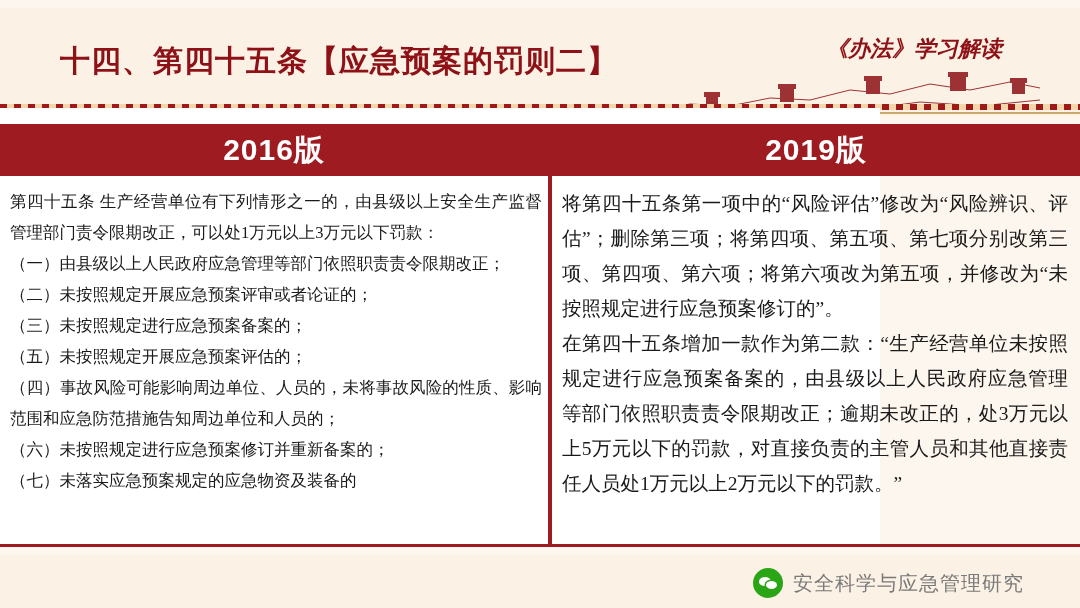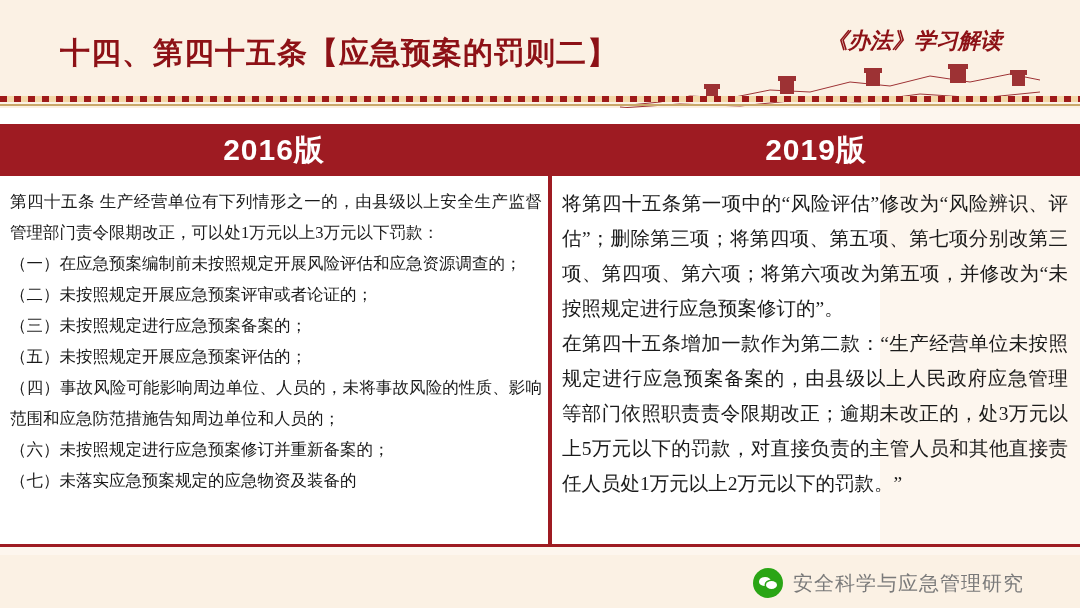--- a/index.html
+++ b/index.html
@@ -11,21 +11,21 @@
     height: 608px;
     background: #fdf6ee;
     font-family: "Liberation Sans", sans-serif;
     overflow: hidden;
     position: relative;
   }
 
   
   .header {
     position: absolute;
-    left: 0; top: 0;
+    left: 0; top: 8px;
     width: 1080px;
     height: 108px;
     background: #fbf1e4;
   }
   .header-title {
     position: absolute;
     left: 60px;
     top: 33px;
     font-size: 30px;
     font-weight: bold;
@@ -233,21 +233,21 @@
     <span>2016版</span>
   </div>
   <div class="col-head right">
     <span>2019版</span>
   </div>
 
   <div class="v-sep"></div>
 
   <div class="col-text left">
     <p>第四十五条  生产经营单位有下列情形之一的，由县级以上安全生产监督管理部门责令限期改正，可以处1万元以上3万元以下罚款：</p>
-    <p>（一）在应急预案编制前未按照规定开展风险评估和应急资源调查的；</p>
+    <p>（一）由县级以上人民政府应急管理等部门依照职责责令限期改正；</p>
     <p>（二）未按照规定开展应急预案评审或者论证的；</p>
     <p>（三）未按照规定进行应急预案备案的；</p>
     <p>（五）未按照规定开展应急预案评估的；</p>
     <p>（四）事故风险可能影响周边单位、人员的，未将事故风险的性质、影响范围和应急防范措施告知周边单位和人员的；</p>
     <p>（六）未按照规定进行应急预案修订并重新备案的；</p>
     <p>（七）未落实应急预案规定的应急物资及装备的</p>
   </div>
 
   <div class="col-text right">
     <p>将第四十五条第一项中的“风险评估”修改为“风险辨识、评估”；删除第三项；将第四项、第五项、第七项分别改第三项、第四项、第六项；将第六项改为第五项，并修改为“未按照规定进行应急预案修订的”。</p>

